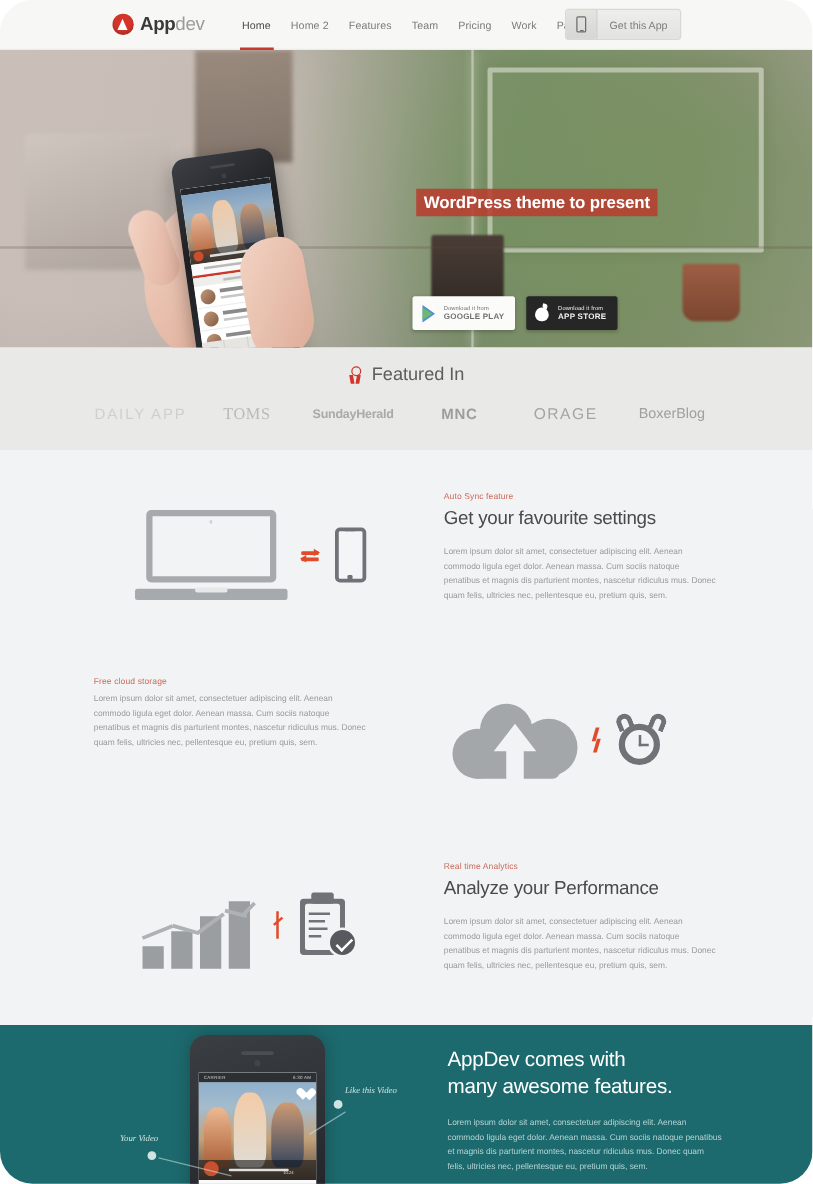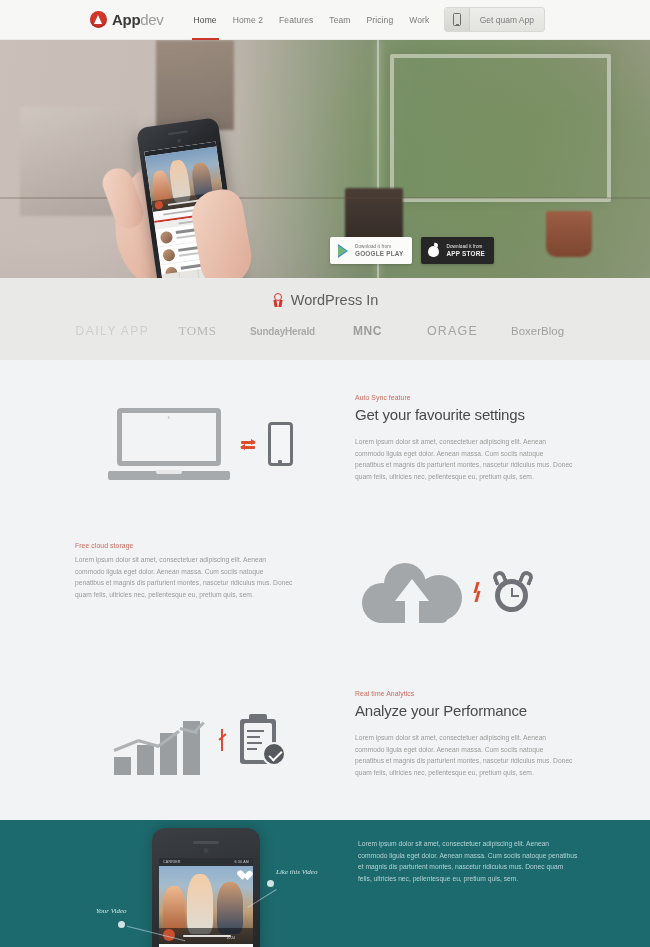--- a/index.html
+++ b/index.html
@@ -3,21 +3,21 @@
 <meta charset="utf-8">
 <style>
   * { box-sizing: border-box; margin:0; padding:0; }
   html,body { width:650px; height:947px; overflow:hidden; }
   body {
     font-family: "Liberation Sans", sans-serif;
     background:#ffffff;
     color:#555;
     -webkit-font-smoothing:antialiased;
   }
-  .page { width:650px; height:947px; position:relative; overflow:hidden; }
+  .page { width:650px; height:947px; position:relative; overflow:hidden;border-radius:26px; }
 
   
   .header {
     height:40px; background:#f7f7f5; position:relative;
     display:flex; align-items:center;
     border-bottom:1px solid #ececea;
   }
   .logo-wrap { display:flex; align-items:center; margin-left:90px; }
   .logo-mark {
     width:17px; height:17px; border-radius:50%;
@@ -404,21 +404,21 @@
       <a href="#">Features</a>
       <a href="#">Team</a>
       <a href="#">Pricing</a>
       <a href="#">Work</a>
       <a href="#">Pages</a>
     </div>
     <div class="get-app-btn">
       <div class="ico">
           <span class="phone-glyph"></span>
         </div>
-      <div class="lbl">Get quam App</div>
+      <div class="lbl">Get this App</div>
     </div>
   </div>
 
   <div class="hero">
     <div class="hero-bg">
       <div class="hero-darkbox"></div>
       <div class="hero-shelf"></div>
       <div class="hero-frame1"></div>
       <div class="hero-pot"></div>
       <div class="hero-pot2"></div>
@@ -469,21 +469,21 @@
             <i></i>
             <i></i>
             <i></i>
           </div>
       </div>
 
     </div>
     <div class="hand-top"></div>
 
     <div class="hero-headline">
-      <br>
+      <span>WordPress theme to present</span><br>
     </div>
 
     <div class="store-btns">
       <div class="store-btn light">
         <span class="gplay"></span>
         <span class="txt">
           <span class="t1">Download it from</span>
           <span class="t2">GOOGLE PLAY</span>
         </span>
       </div>
@@ -497,21 +497,21 @@
     </div>
   </div>
 
   <div class="featured">
     <div class="featured-title">
       <span class="badge-icon">
         <span class="t1"></span>
           <span class="t2"></span>
           <span class="ring"></span>
       </span>
-      <span>WordPress In</span>
+      <span>Featured In</span>
     </div>
     <div class="logos">
       <div class="lg1">DAILY APP</div>
       <div class="lg2">TOMS</div>
       <div class="lg3">SundayHerald</div>
       <div class="lg4">MNC</div>
       <div class="lg5">ORAGE</div>
       <div class="lg6">BoxerBlog</div>
     </div>
   </div>
@@ -628,18 +628,19 @@
 
     <div class="callout" style="left:276px; top:48px;">Like this Video</div>
     <div class="cdot" style="left:267px; top:60px;"></div>
     <div class="cline" style="left:245px; top:78px; width:34px; transform:rotate(-32deg);"></div>
 
     <div class="callout" style="left:96px; top:87px;">Your Video</div>
     <div class="cdot" style="left:118px; top:101px;"></div>
     <div class="cline" style="left:126px; top:113px; width:60px; transform:rotate(14deg);"></div>
 
     <div class="tc">
+      <h2><span>AppDev comes with</span><br><span>many awesome features.</span></h2>
       <p>Lorem ipsum dolor sit amet, consectetuer adipiscing elit. Aenean commodo ligula eget dolor. Aenean massa. Cum sociis natoque penatibus et magnis dis parturient montes, nascetur ridiculus mus. Donec quam felis, ultricies nec, pellentesque eu, pretium quis, sem.</p>
 
     </div>
   </div>
 
 </div>
 
 </body></html>

